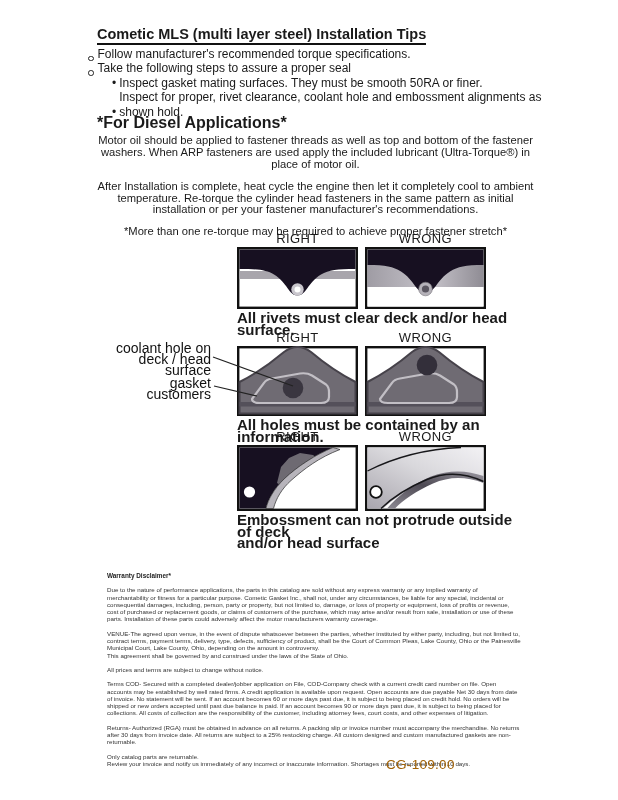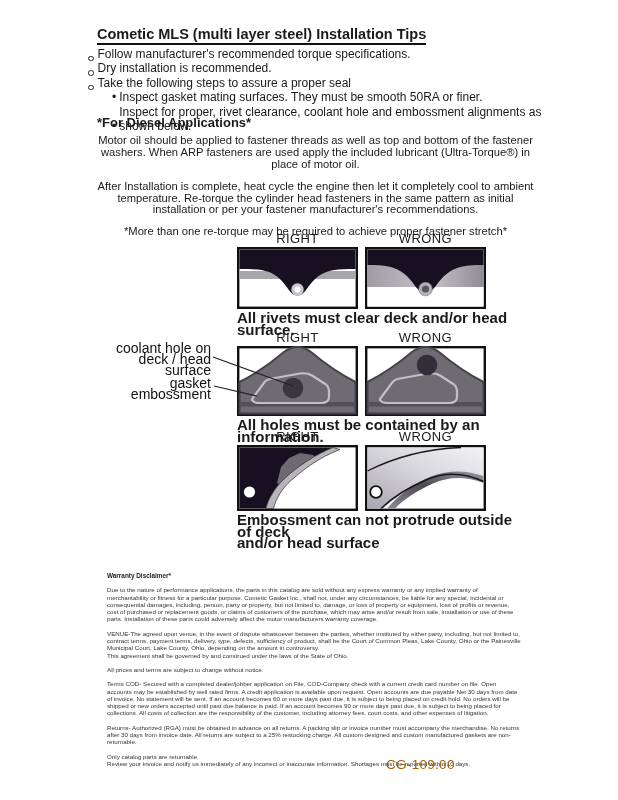--- a/index.html
+++ b/index.html
@@ -9,21 +9,21 @@
   .title{position:absolute;left:97px;top:26px;font-size:14.5px;font-weight:bold;
          border-bottom:2px solid #111;padding-bottom:1px;white-space:nowrap;}
 
   .tips{position:absolute;left:88px;top:47px;width:460px;font-size:12px;line-height:14.4px;}
   .tip{display:flex;align-items:flex-end;}
   .tip .o{width:3.5px;height:3.5px;border:1.1px solid #222;border-radius:50%;margin:5px 4px 0 0;flex:none;}
   .tip.sub{padding-left:24px;}
   .tip .b{margin:0 3px 0 0;font-size:12px;line-height:14.4px;}
 
   .diesel{position:absolute;left:97px;top:117px;width:437px;font-size:11.2px;line-height:11.9px;}
-  .diesel h2{font-size:13px;font-weight:bold;margin:0 0 6px 0;}
+  .diesel h2{font-size:16px;font-weight:bold;margin:0 0 6px 0;}
   .diesel p{margin:0 0 10px 0;text-align:center;}
 
   .fig-row{position:absolute;left:237px;width:280px;}
   .row1{top:231px;} .row2{top:330px;} .row3{top:429px;}
   .hdrs{display:flex;gap:7px;font-size:13px;font-weight:500;letter-spacing:.4px;}
   .hdrs span{width:121px;text-align:center;}
   .boxes{display:flex;gap:7px;margin-top:1px;}
   .boxes svg{display:block;}
   .fig-caption{font-weight:bold;font-size:15px;line-height:11.6px;margin-top:3px;white-space:pre-line;}
 
@@ -44,33 +44,29 @@
 
   <div class="title">Cometic MLS (multi layer steel) Installation Tips</div>
 
   <div class="tips">
     <div class="tip">
       <span class="o"></span>
       <span>Follow manufacturer's recommended torque specifications.</span>
     </div>
     <div class="tip">
       <span class="o"></span>
-      <span>Dry installation is recommended.</span>
-    </div>
-    <div class="tip">
-      <span class="o"></span>
       <span>Take the following steps to assure a proper seal</span>
     </div>
     <div class="tip sub">
       <span class="b">•</span>
       <span>Inspect gasket mating surfaces.  They must be smooth 50RA or finer.</span>
     </div>
     <div class="tip sub">
       <span class="b">•</span>
-      <span>Inspect for proper, rivet clearance, coolant hole and embossment alignments as shown below.</span>
+      <span>Inspect for proper, rivet clearance, coolant hole and embossment alignments as shown hold.</span>
     </div>
   </div>
 
   <div class="diesel">
     <h2>*For Diesel Applications*</h2>
     <p>Motor oil should be applied to fastener threads as well as top and bottom of the fastener washers. When ARP fasteners are used apply the included lubricant (Ultra-Torque®) in place of motor oil.</p>
     <p>After Installation is complete, heat cycle the engine then let it completely cool to ambient temperature. Re-torque the cylinder head fasteners in the same pattern as initial installation or per your fastener manufacturer's recommendations.</p>
     <p>*More than one re-torque may be required to achieve proper fastener stretch*</p>
   </div>
 
@@ -106,21 +102,21 @@
     <div class="fig-caption">All rivets must clear deck and/or head surface.</div>
   </div>
 
   <div class="fig-row row2">
     <div class="hdrs">
       <span>RIGHT</span>
       <span>WRONG</span>
     </div>
     <div class="lbl lbl-a" style="white-space:pre-line;">coolant hole on
 deck / head surface</div>
-    <div class="lbl lbl-b">gasket embossment</div>
+    <div class="lbl lbl-b">gasket customers</div>
     <svg class="connector" width="90" height="60" viewBox="0 0 90 60">
       <line x1="4" y1="9" x2="84" y2="38" stroke="#222" stroke-width="1.2"></line>
       <line x1="5" y1="38" x2="48" y2="48" stroke="#222" stroke-width="1.2"></line>
     </svg>
     <div class="boxes">
       <svg viewBox="0 0 121 70" width="121" height="70">
         <rect x="1.2" y="1.2" width="118.6" height="67.6" fill="#ffffff" stroke="#111" stroke-width="2.4"></rect>
         <path d="M2.5,67.5 L2.5,36 C18,28 34,17 47,6 Q60.5,-4 74,6 C87,17 103,28 118.5,36 L118.5,67.5 Z" fill="#6f6b73" stroke="#46424a" stroke-width="2"></path>
         <rect x="2.5" y="56" width="116" height="4.5" fill="#54505a"></rect>
         <path d="M15,53 L27,37 Q29,33.5 35,32.5 L63,27.5 Q70,26.5 75,29.5 L89,38.5 Q92,41 92,46 L92,51 Q92,57 84,57 L23,57 Q15,57 15,53 Z" fill="none" stroke="#c2bfc5" stroke-width="2.2"></path>

